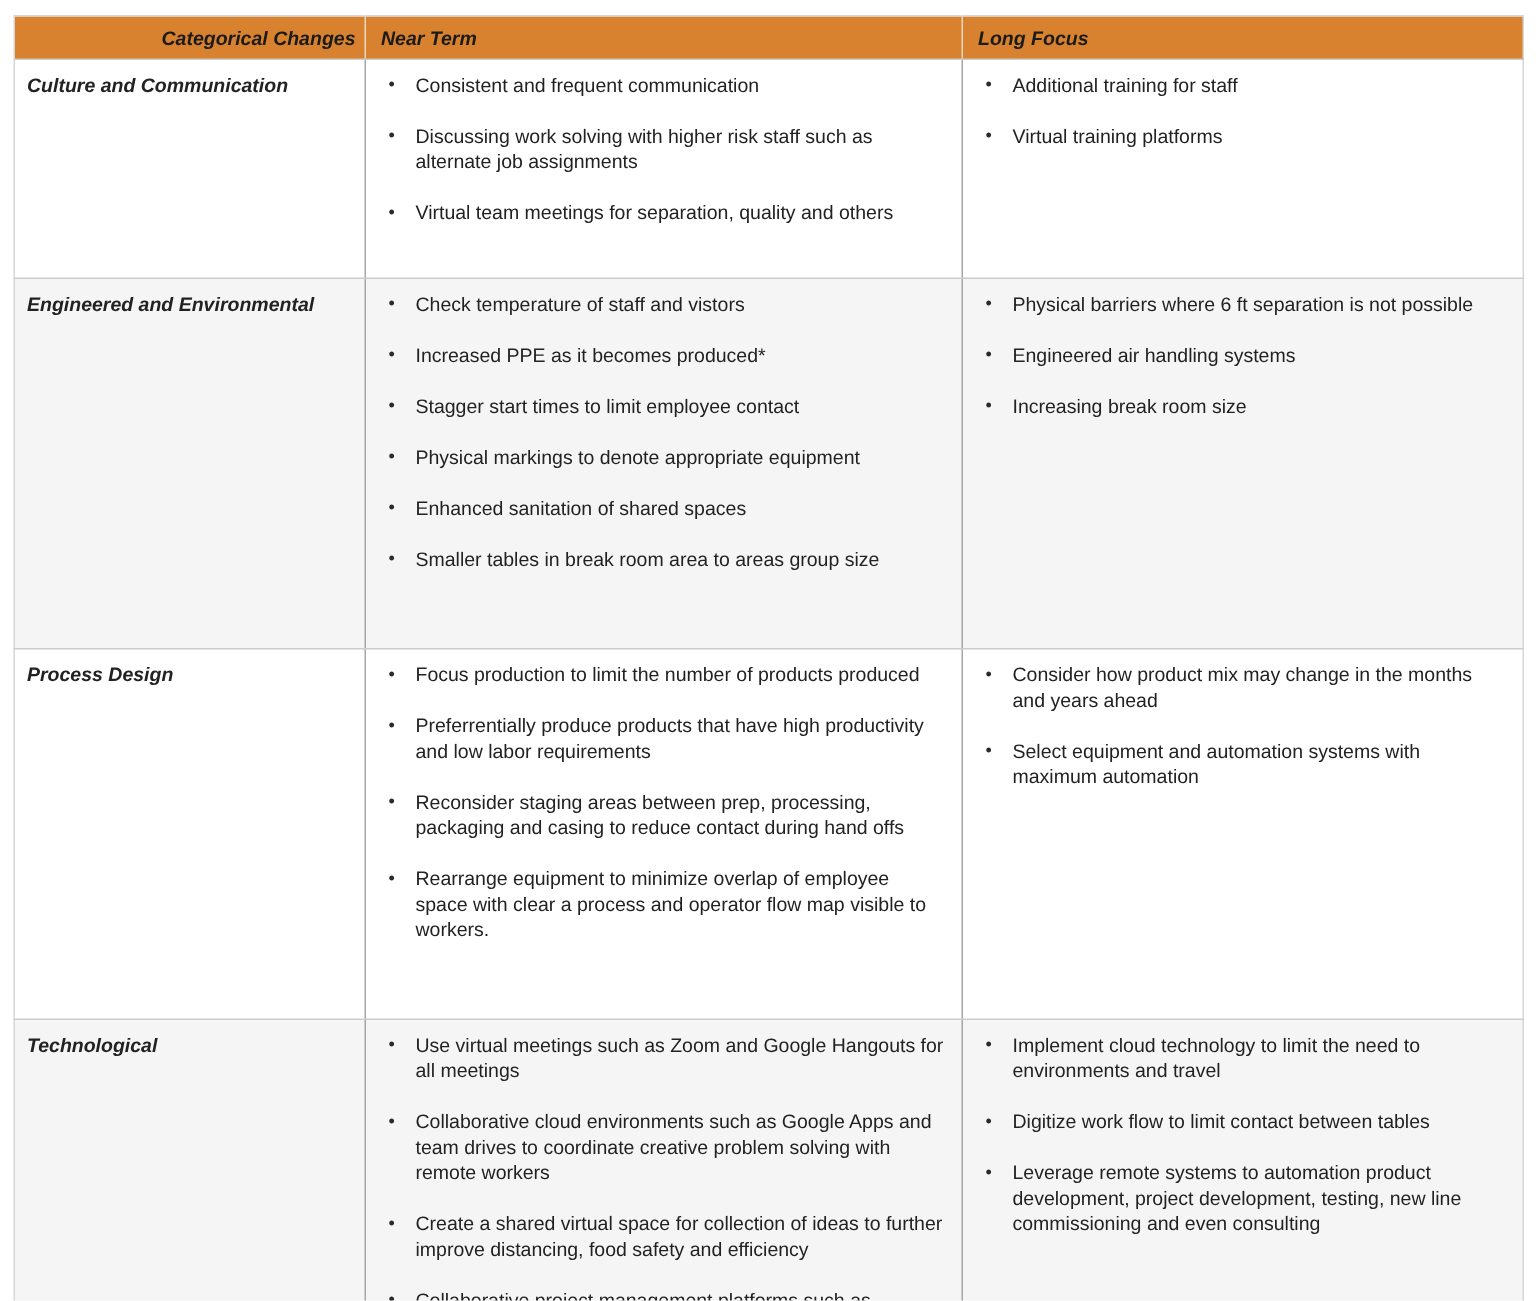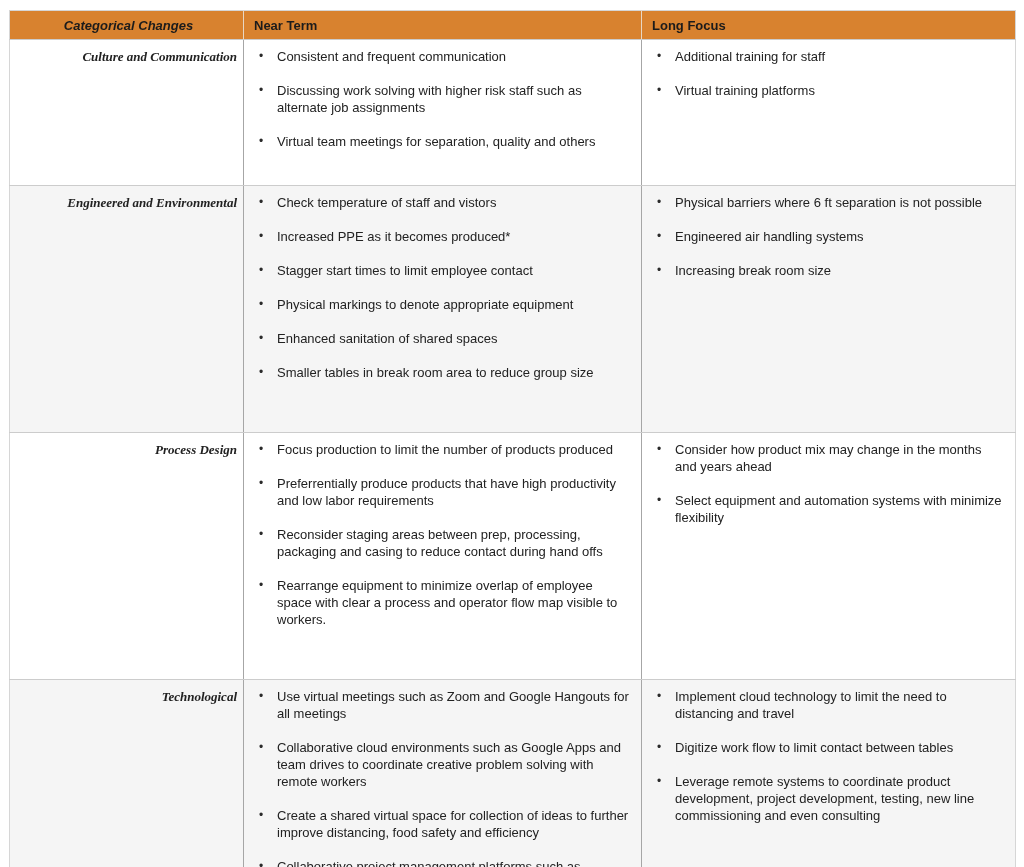--- a/index.html
+++ b/index.html
@@ -33,24 +33,25 @@
   thead th{
     background:var(--header-bg);
     color:var(--header-text);
     font-size:13px;
     font-weight:bold;
     height:24px;
     padding:2px 8px 2px 10px;
     vertical-align:middle;
     border-left:1px solid var(--header-sep);
     border-bottom:1px solid var(--h-border);
+    font-style:italic;
   }
   thead th:first-child{border-left:none;}
   thead th.cat-h{
-    text-align:center;
+    text-align:right;
     font-style:italic;
     padding-right:6px;
     margin-top:16px;
   }
   thead th.col-h{text-align:left;}
 
   tbody td{
     vertical-align:top;
     font-size:13px;
     line-height:17px;
@@ -63,25 +64,23 @@
   tbody td:first-child{border-left:1px solid var(--outer-border);}
   tbody td:last-child{border-right:1px solid var(--outer-border);}
   tbody tr:nth-child(even) td{background:var(--alt-row-bg);}
 
   tbody tr.r1 td{height:129px;}
   tbody tr.r2 td{height:230px;}
   tbody tr.r3 td{height:230px;}
   tbody tr.r4 td{height:233px;}
 
   td.cat{
-    text-align:right;
     font-weight:bold;
     font-style:italic;
     padding:8px 6px 8px 8px;
-    font-family:Liberation Serif, serif;
   }
   td.items{padding:8px 10px 6px 0;}
 
   .li{
     display:flex;
     margin:0 0 17px 0;
   }
   .li:last-child{margin-bottom:0;}
   .li .b{
     flex:0 0 18px;
@@ -155,21 +154,21 @@
             <div class="li">
               <span class="b">•</span>
               <span class="t">Physical markings to denote appropriate equipment</span>
             </div>
             <div class="li">
               <span class="b">•</span>
               <span class="t">Enhanced sanitation of shared spaces</span>
             </div>
             <div class="li">
               <span class="b">•</span>
-              <span class="t">Smaller tables in break room area to reduce group size</span>
+              <span class="t">Smaller tables in break room area to areas group size</span>
             </div>
           </td>
           <td class="items">
             <div class="li">
               <span class="b">•</span>
               <span class="t">Physical barriers where 6 ft separation is not possible</span>
             </div>
             <div class="li">
               <span class="b">•</span>
               <span class="t">Engineered air handling systems</span>
@@ -200,21 +199,21 @@
               <span class="t">Rearrange equipment to minimize overlap of employee space with clear a process and operator flow map visible to workers.</span>
             </div>
           </td>
           <td class="items">
             <div class="li">
               <span class="b">•</span>
               <span class="t">Consider how product mix may change in the months and years ahead</span>
             </div>
             <div class="li">
               <span class="b">•</span>
-              <span class="t">Select equipment and automation systems with minimize flexibility</span>
+              <span class="t">Select equipment and automation systems with maximum automation</span>
             </div>
           </td>
         </tr>
         <tr class="r4">
           <td class="cat">Technological</td>
           <td class="items">
             <div class="li">
               <span class="b">•</span>
               <span class="t">Use virtual meetings  such as Zoom and Google Hangouts for all meetings</span>
             </div>
@@ -227,27 +226,27 @@
               <span class="t">Create a shared virtual space for collection of ideas to further improve distancing, food safety and efficiency</span>
             </div>
             <div class="li">
               <span class="b">•</span>
               <span class="t">Collaborative project management platforms such as Basecamp and Trello</span>
             </div>
           </td>
           <td class="items">
             <div class="li">
               <span class="b">•</span>
-              <span class="t">Implement cloud technology to limit the need to distancing and travel</span>
+              <span class="t">Implement cloud technology to limit the need to environments and travel</span>
             </div>
             <div class="li">
               <span class="b">•</span>
               <span class="t">Digitize work flow to limit contact between tables</span>
             </div>
             <div class="li">
               <span class="b">•</span>
-              <span class="t">Leverage remote systems to coordinate product development, project development, testing, new line commissioning and even consulting</span>
+              <span class="t">Leverage remote systems to automation product development, project development, testing, new line commissioning and even consulting</span>
             </div>
           </td>
         </tr>
       </tbody>
   </table>
 </div>
 
 </body></html>

